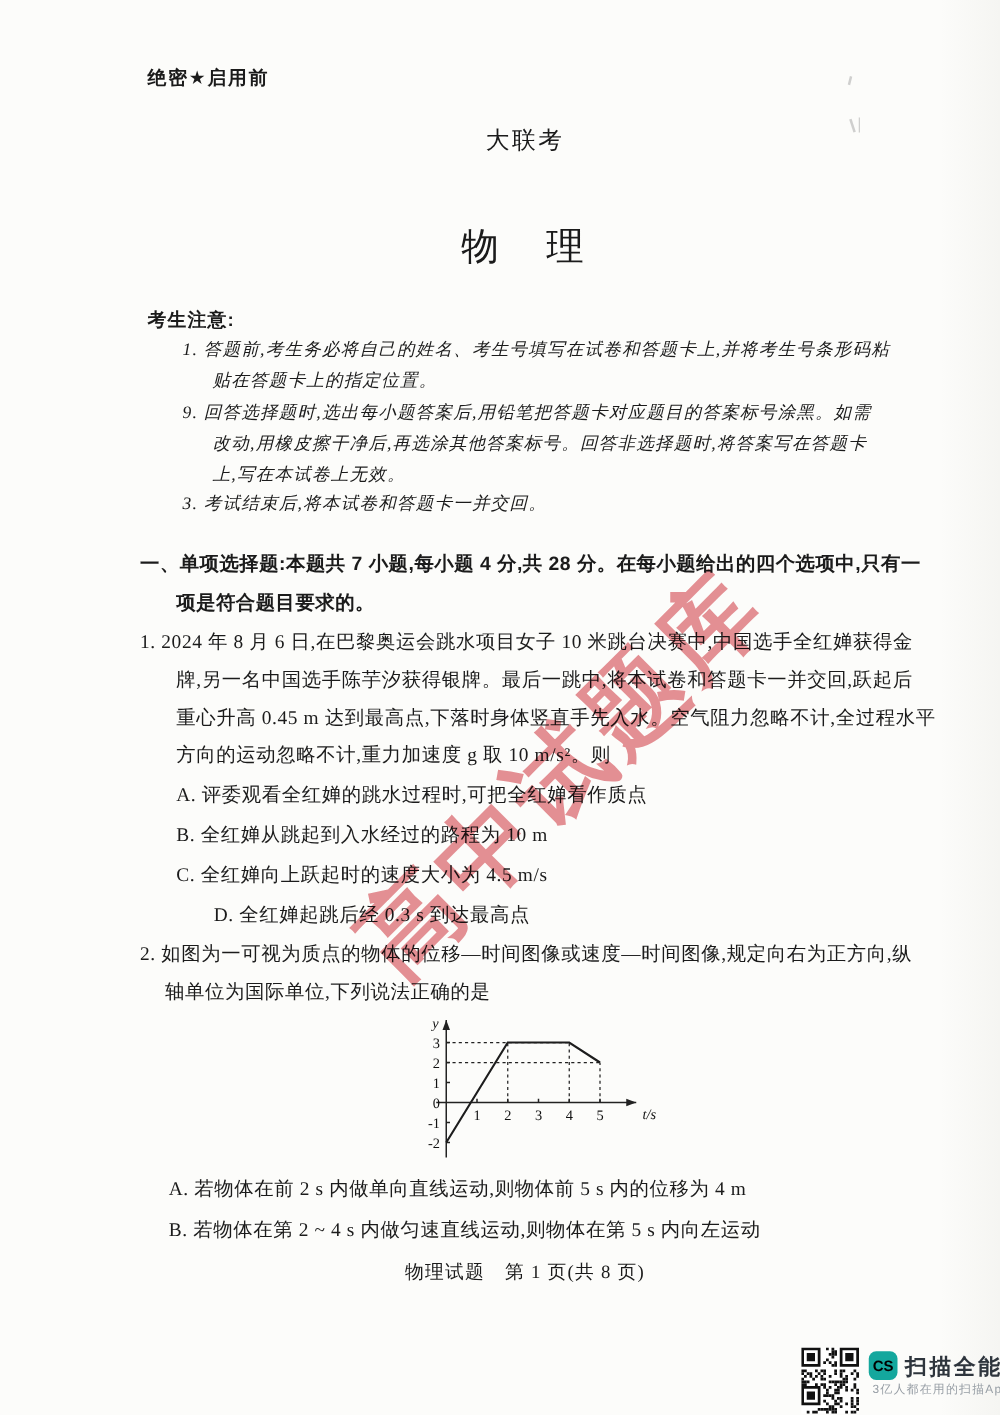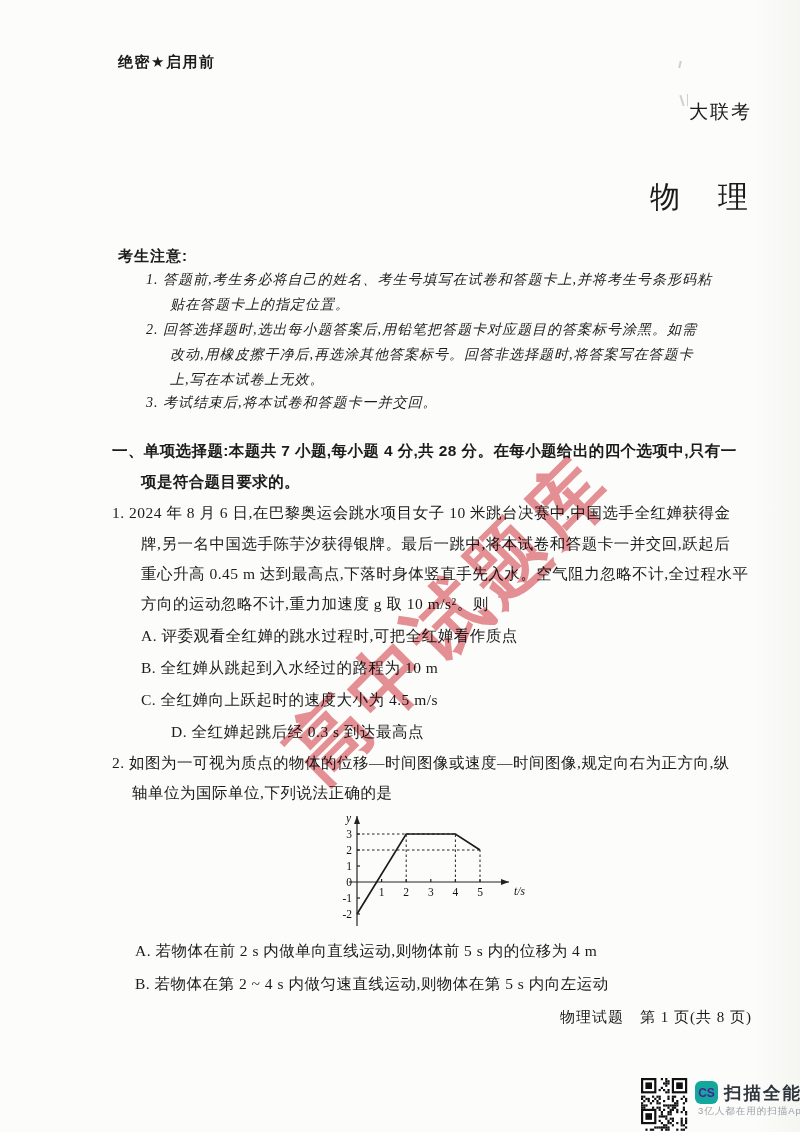--- a/index.html
+++ b/index.html
@@ -3,21 +3,21 @@
 <meta charset="utf-8">
 <style>
   html,body{margin:0;padding:0;background:#e8e8e6;}
   .page{
     position:relative;width:800px;height:1132px;margin:0 auto;
     background:linear-gradient(90deg,#fcfcfa 0%,#fcfcfa 94%,#f5f5f2 100%);
     font-family:"Liberation Serif","DejaVu Serif",serif;
     color:#1b1b1b;overflow:hidden;
   }
   .abs{position:absolute;white-space:nowrap;}
-  .center{left:128px;width:624px;text-align:right;}
+  .center{left:108px;width:624px;text-align:center;}
   .secret{font-size:15px;font-weight:bold;letter-spacing:1.5px;font-family:"Liberation Sans","DejaVu Sans",sans-serif;}
   .h-org{font-size:19px;letter-spacing:2px;}
   .h-title{font-size:19px;letter-spacing:1px;}
   .h-subject{font-size:30px;font-weight:normal;letter-spacing:4px;}
   .notice-head{font-size:15px;font-weight:bold;letter-spacing:1px;font-family:"Liberation Sans","DejaVu Sans",sans-serif;}
   .notice{font-size:14px;font-style:italic;letter-spacing:1px;}
   .sect{font-size:15.5px;font-weight:bold;letter-spacing:0.4px;font-family:"Liberation Sans","DejaVu Sans",sans-serif;}
   .body-text{font-size:15.5px;letter-spacing:0.5px;}
   .footer{font-size:15px;letter-spacing:1px;}
   .watermark{
@@ -30,41 +30,41 @@
   .gx .ax{stroke:#222;stroke-width:1.2;fill:none;}
   .gx .axf{fill:#222;stroke:none;}
   .gx .dash{stroke:#222;stroke-width:1;stroke-dasharray:2.5,2.5;fill:none;}
   .gx .data{stroke:#1d1d1d;stroke-width:1.7;fill:none;}
   .gx text{font-size:11.5px;font-family:"Liberation Serif","DejaVu Serif",serif;fill:#111;}
   .gx .axlbl{font-style:italic;}
   .cs-badge{
     left:695px;top:1081px;width:23px;height:23px;border-radius:6px;
     display:flex;align-items:center;justify-content:center;
     font-family:"Liberation Sans","DejaVu Sans",sans-serif;
-    font-size:12px;font-weight:bold;color:#4c1d95;
+    font-size:12px;font-weight:bold;color:#000000;
   }
   .cs-name{left:724px;top:1081px;font-size:17.5px;font-weight:bold;color:#2e353d;letter-spacing:2px;
     font-family:"Liberation Sans","DejaVu Sans",sans-serif;}
   .cs-tagline{left:698px;top:1105px;font-size:9.5px;color:#979ea5;letter-spacing:1px;
     font-family:"Liberation Sans","DejaVu Sans",sans-serif;}
   .artifact{background:#a9a9a9;opacity:0.55;}
 </style>
 </head>
 <body>
 
 <div class="page">
 
   <div class="abs secret" style="left:118px;top:53px;">绝密★启用前</div>
   <div class="abs center h-org" style="top:99px;">大联考</div>
   <div class="abs center h-subject" style="top:177px;">物　理</div>
 
   <div class="abs notice-head" style="left:118px;top:247px;">考生注意:</div>
   <div class="abs notice" style="left:146px;top:271px;">1. 答题前,考生务必将自己的姓名、考生号填写在试卷和答题卡上,并将考生号条形码粘</div>
   <div class="abs notice" style="left:170px;top:296px;">贴在答题卡上的指定位置。</div>
-  <div class="abs notice" style="left:146px;top:321px;">2. 回答选择题时,选出每小题答案后,用铅笔把答题卡对应题目的答案标号涂黑。如需</div>
+  <div class="abs notice" style="left:146px;top:321px;">9. 回答选择题时,选出每小题答案后,用铅笔把答题卡对应题目的答案标号涂黑。如需</div>
   <div class="abs notice" style="left:170px;top:346px;">改动,用橡皮擦干净后,再选涂其他答案标号。回答非选择题时,将答案写在答题卡</div>
   <div class="abs notice" style="left:170px;top:371px;">上,写在本试卷上无效。</div>
   <div class="abs notice" style="left:146px;top:394px;">3. 考试结束后,将本试卷和答题卡一并交回。</div>
 
   <div class="abs sect" style="left:112px;top:441px;">一、单项选择题:本题共 7 小题,每小题 4 分,共 28 分。在每小题给出的四个选项中,只有一</div>
   <div class="abs sect" style="left:141px;top:472px;">项是符合题目要求的。</div>
 
   <div class="abs body-text" style="left:112px;top:503px;">1. 2024 年 8 月 6 日,在巴黎奥运会跳水项目女子 10 米跳台决赛中,中国选手全红婵获得金</div>
   <div class="abs body-text" style="left:141px;top:534px;">牌,另一名中国选手陈芋汐获得银牌。最后一跳中,将本试卷和答题卡一并交回,跃起后</div>
   <div class="abs body-text" style="left:141px;top:564px;">重心升高 0.45 m 达到最高点,下落时身体竖直手先入水。空气阻力忽略不计,全过程水平</div>

